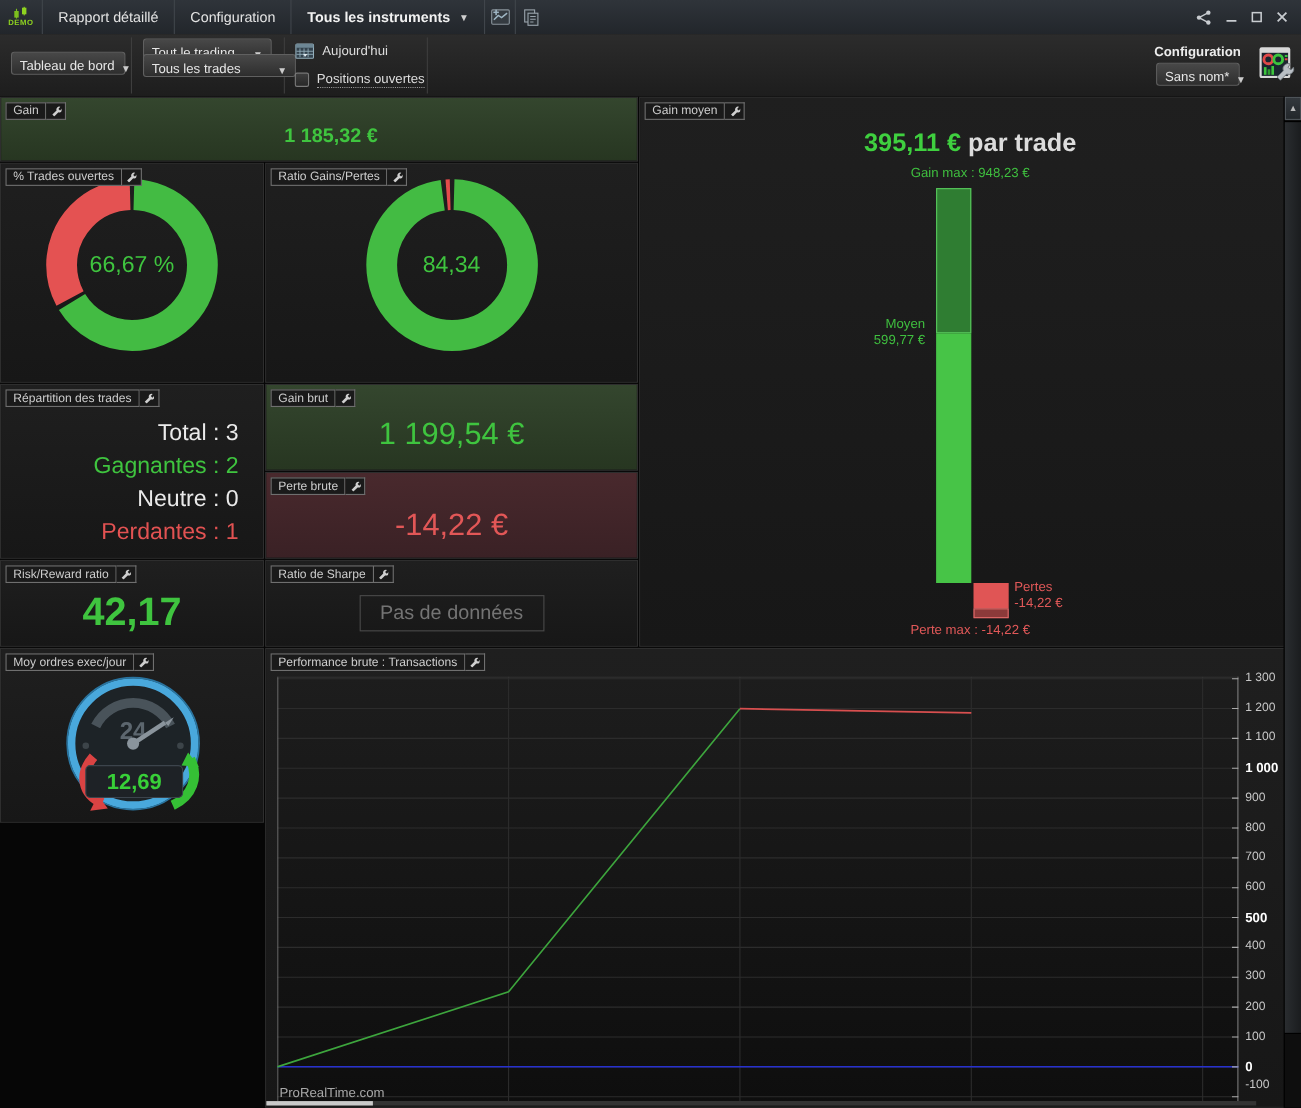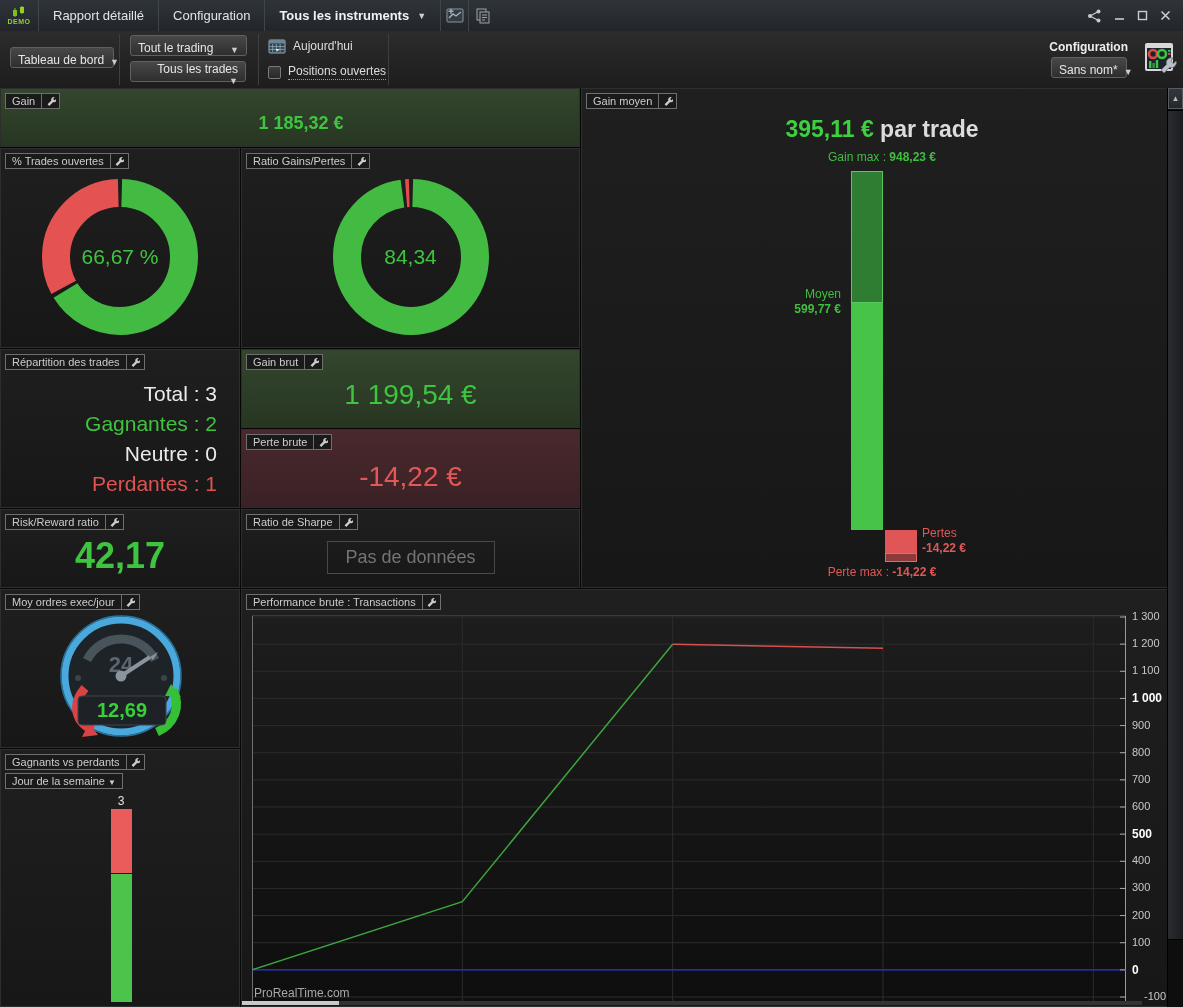--- a/index.html
+++ b/index.html
@@ -32,41 +32,41 @@
   .chip2{top:23px;}
   .green-bg{background:linear-gradient(#34462e,#273621)!important;}
   .red-bg{background:linear-gradient(#49292d,#3a2125)!important;}
   .center-val{text-align:center;color:#3fc43f;}
   
   #v-gain{margin-top:24px;font-size:18px;font-weight:bold;margin-left:22px;}
   #v-gainbrut{margin-top:29px;font-size:28px;}
   #v-pertebrute{margin-top:31px;font-size:28px;color:#e25757;}
   #v-risk{margin-top:25px;font-size:36px;font-weight:bold;}
   .nodata{position:absolute;left:50%;top:31px;transform:translateX(-50%);border:1px solid #4a4a4a;color:#747474;font-size:18px;padding:5px 18px;white-space:nowrap;}
-  .donut-wrap{position:absolute;left:50%;top:24px;transform:translateX(-50%);width:168px;height:168px;}
+  .donut-wrap{position:absolute;left:50%;top:8px;transform:translateX(-50%);width:168px;height:168px;}
   .donut-center{position:absolute;left:0;top:0;width:168px;height:168px;display:flex;align-items:center;justify-content:center;font-size:21px;color:#3fc43f;}
   .rep-row{position:absolute;right:22px;width:200px;text-align:right;font-size:21px;line-height:30px;white-space:nowrap;}
   .rep-neutral{color:#eaeaea;}.rep-positive{color:#3fc43f;}.rep-negative{color:#e25252;}
   
   #gm-value{position:absolute;left:0;width:600px;top:27px;text-align:center;font-size:23px;font-weight:bold;}
   #gm-value .val{color:#3fd03f;}
   #gm-value .suffix{color:#dcdcdc;}
   .gm-lab{font-size:12px;line-height:15px;}
   .gm-green{color:#3fbf3f;}.gm-red{color:#e05858;}
   #gm-gainmax{position:absolute;left:0;width:600px;top:61px;text-align:center;}
   #gm-bars{position:absolute;left:0;top:0;width:587px;height:498px;}
   .gm-bar{position:absolute;}
   #gm-dark{left:269px;width:32px;background:#2f7d32;border:1px solid #58c85c;box-sizing:border-box;}
   #gm-bright{left:269px;width:32px;background:#47c447;}
   #gm-redbright{left:303px;width:32px;background:#e05555;}
   #gm-reddark{left:303px;width:32px;background:#8c3a3a;border:1px solid #e06a6a;box-sizing:border-box;}
   #gm-moyen{position:absolute;right:326px;width:150px;text-align:right;}
   #gm-moyenne{position:absolute;left:340px;top:437px;}
   #gm-pertemax{position:absolute;left:0;width:600px;top:476px;text-align:center;}
-  .b{font-weight:bold;}
+  .b{font-weight:normal;}
   
   #gauge-svg{position:absolute;left:0;top:14px;}
   
   #gvp-label{position:absolute;left:85px;top:44px;width:70px;text-align:center;font-size:12px;color:#e0e0e0;}
   #gvp-red,#gvp-green{position:absolute;left:110px;width:21px;}
   #gvp-red{background:#ea5c5c;}
   #gvp-green{background:#4cc44c;}
   
   #plot{position:absolute;left:10px;top:25px;width:874px;height:387px;background:linear-gradient(#1d1d1d,#0e0e0e);}
   #perf-ylabels{position:absolute;left:890px;top:25px;width:45px;height:387px;}
@@ -142,21 +142,21 @@
   <div class="vsep" style="left:388px;"></div>
 
   <div class="select" style="left:10px;top:16px;width:104px;">
     <span>Tableau de bord</span>
       <span class="chev">▼</span>
   </div>
   <div class="select" style="left:130px;top:4px;width:117px;">
     <span>Tout le trading</span>
       <span class="chev">▼</span>
   </div>
-  <div class="select" style="left:130px;top:30px;width:116px;flex-direction:column;">
+  <div class="select" style="left:130px;top:18px;width:139px;">
     <span>Tous les trades</span>
       <span class="chev">▼</span>
   </div>
 
   <div class="tool-row" style="left:268px;top:7px;">
     <svg width="18" height="16" viewBox="0 0 18 16">
       <rect x="1" y="2" width="16" height="13" rx="1" fill="#33424d" stroke="#93aebb"></rect>
       <rect x="1" y="2" width="16" height="3.4" fill="#6d8694"></rect>
       <g stroke="#93aebb" stroke-width="0.8">
           <line x1="4.7" y1="6" x2="4.7" y2="14"></line>
@@ -367,36 +367,20 @@
         <circle cx="163" cy="74" r="3" fill="#3c4449"></circle>
       <path d="M84 84 C 70 100 74 118 92 126" fill="none" stroke="#da4343" stroke-width="9"></path>
       <path d="M97 131 l-16 2 7 -14 z" fill="#da4343"></path>
       <path d="M156 128 C 174 120 180 102 172 86" fill="none" stroke="#35c035" stroke-width="9"></path>
       <path d="M170 80 l10 13 -16 -1 z" fill="#35c035"></path>
       <rect x="77" y="92" width="88" height="29" rx="4" fill="#1e2226" stroke="#3c444c"></rect>
       <text x="121" y="113" text-anchor="middle" font-size="20" font-weight="bold" fill="#38d038" font-family="Liberation Sans, sans-serif">12,69</text>
     </svg>
   </div>
 
-  <div class="panel" style="left:0;top:661px;width:240px;height:258px;">
-    <div class="chip">
-        <span class="chip-label">Gagnants vs perdants</span>
-        <span class="chip-tool">
-          <svg width="10" height="10" viewBox="0 0 10 10">
-            <path d="M8.8 1.1a2.6 2.6 0 0 0-3.4 3.3L1.6 8.2l1.7 1.7 3.8-3.8a2.6 2.6 0 0 0 3.3-3.4L8.6 4.5 7.1 3z" fill="#cfcfcf"></path>
-          </svg>
-        </span>
-      </div>
-    <div class="chip chip2">
-        <span class="chip-label"><span>Jour de la semaine</span> <span style="font-size:8px;">▼</span></span>
-      </div>
-    <div id="gvp-label">3</div>
-    <div id="gvp-red" style="top: 59px; height: 64px;"></div>
-    <div id="gvp-green" style="top: 124px; height: 128px;"></div>
-  </div>
 
   <div class="panel" style="left:241px;top:501px;width:927px;height:418px;">
     <div class="chip">
         <span class="chip-label">Performance brute : Transactions</span>
         <span class="chip-tool">
           <svg width="10" height="10" viewBox="0 0 10 10">
             <path d="M8.8 1.1a2.6 2.6 0 0 0-3.4 3.3L1.6 8.2l1.7 1.7 3.8-3.8a2.6 2.6 0 0 0 3.3-3.4L8.6 4.5 7.1 3z" fill="#cfcfcf"></path>
           </svg>
         </span>
       </div>
@@ -439,21 +423,21 @@
           <line x1="868" y1="164.85714285714283" x2="874" y2="164.85714285714283" stroke="#aaaaaa"></line>
           <line x1="868" y1="137.7142857142857" x2="874" y2="137.7142857142857" stroke="#aaaaaa"></line>
           <line x1="868" y1="110.57142857142857" x2="874" y2="110.57142857142857" stroke="#aaaaaa"></line>
           <line x1="868" y1="83.42857142857142" x2="874" y2="83.42857142857142" stroke="#aaaaaa"></line>
           <line x1="868" y1="56.285714285714285" x2="874" y2="56.285714285714285" stroke="#aaaaaa"></line>
           <line x1="868" y1="29.142857142857142" x2="874" y2="29.142857142857142" stroke="#aaaaaa"></line>
           <line x1="868" y1="2" x2="874" y2="2" stroke="#aaaaaa"></line>
         </svg>
     </div>
     <div id="perf-ylabels">
-        <div class="ytick" style="top: 375px; margin-left: 12px;">-100</div>
+        <div class="ytick" style="top: 365px;">-100</div>
         <div class="ytick bold" style="top: 347.857px;">0</div>
         <div class="ytick" style="top: 320.714px;">100</div>
         <div class="ytick" style="top: 293.571px;">200</div>
         <div class="ytick" style="top: 266.429px;">300</div>
         <div class="ytick" style="top: 239.286px;">400</div>
         <div class="ytick bold" style="top: 212.143px;">500</div>
         <div class="ytick" style="top: 185px;">600</div>
         <div class="ytick" style="top: 157.857px;">700</div>
         <div class="ytick" style="top: 130.714px;">800</div>
         <div class="ytick" style="top: 103.571px;">900</div>

